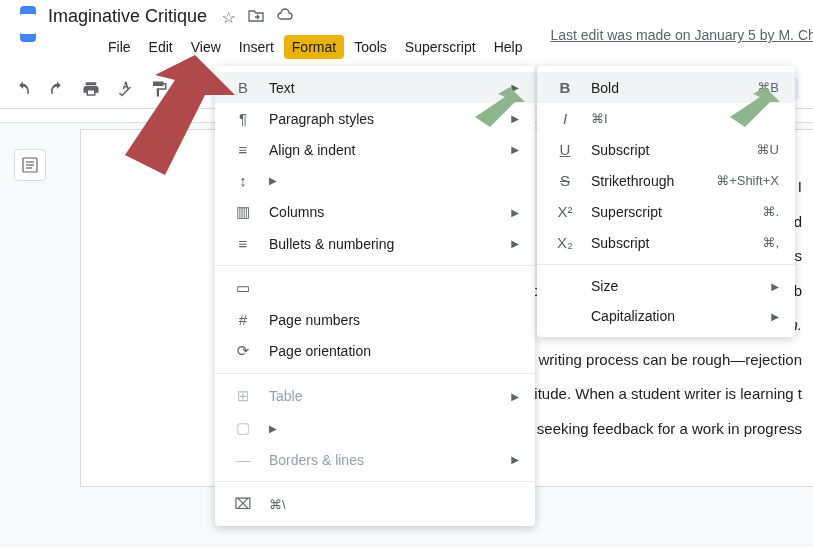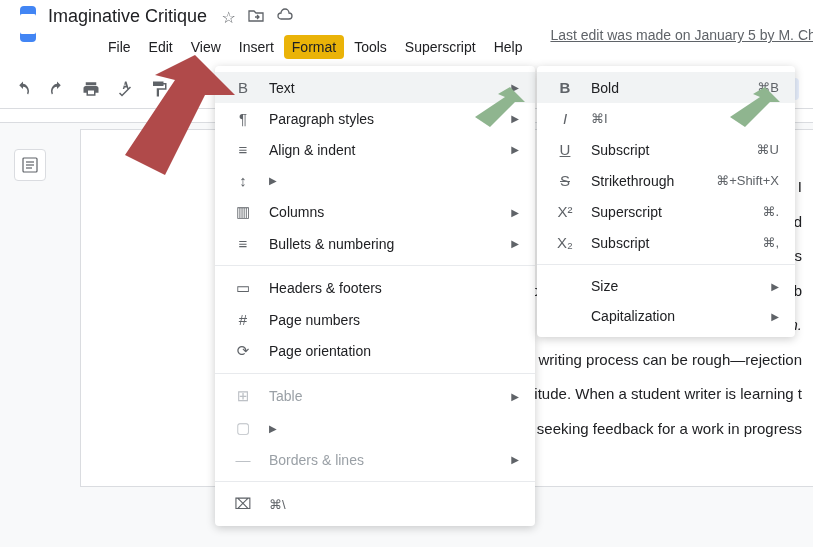--- a/index.html
+++ b/index.html
@@ -176,21 +176,20 @@
       <span class="m-arrow">▶</span>
     </div>
     <div class="m-row">
       <span class="m-icon">≡</span>
       <span class="m-label">Bullets &amp; numbering</span>
       <span class="m-arrow">▶</span>
     </div>
     <div class="m-sep"></div>
     <div class="m-row">
       <span class="m-icon">▭</span>
-      <span class="m-label">Headers &amp; footers</span>
     </div>
     <div class="m-row">
       <span class="m-icon">#</span>
       <span class="m-label">Page numbers</span>
     </div>
     <div class="m-row">
       <span class="m-icon">⟳</span>
       <span class="m-label">Page orientation</span>
     </div>
     <div class="m-sep"></div>

